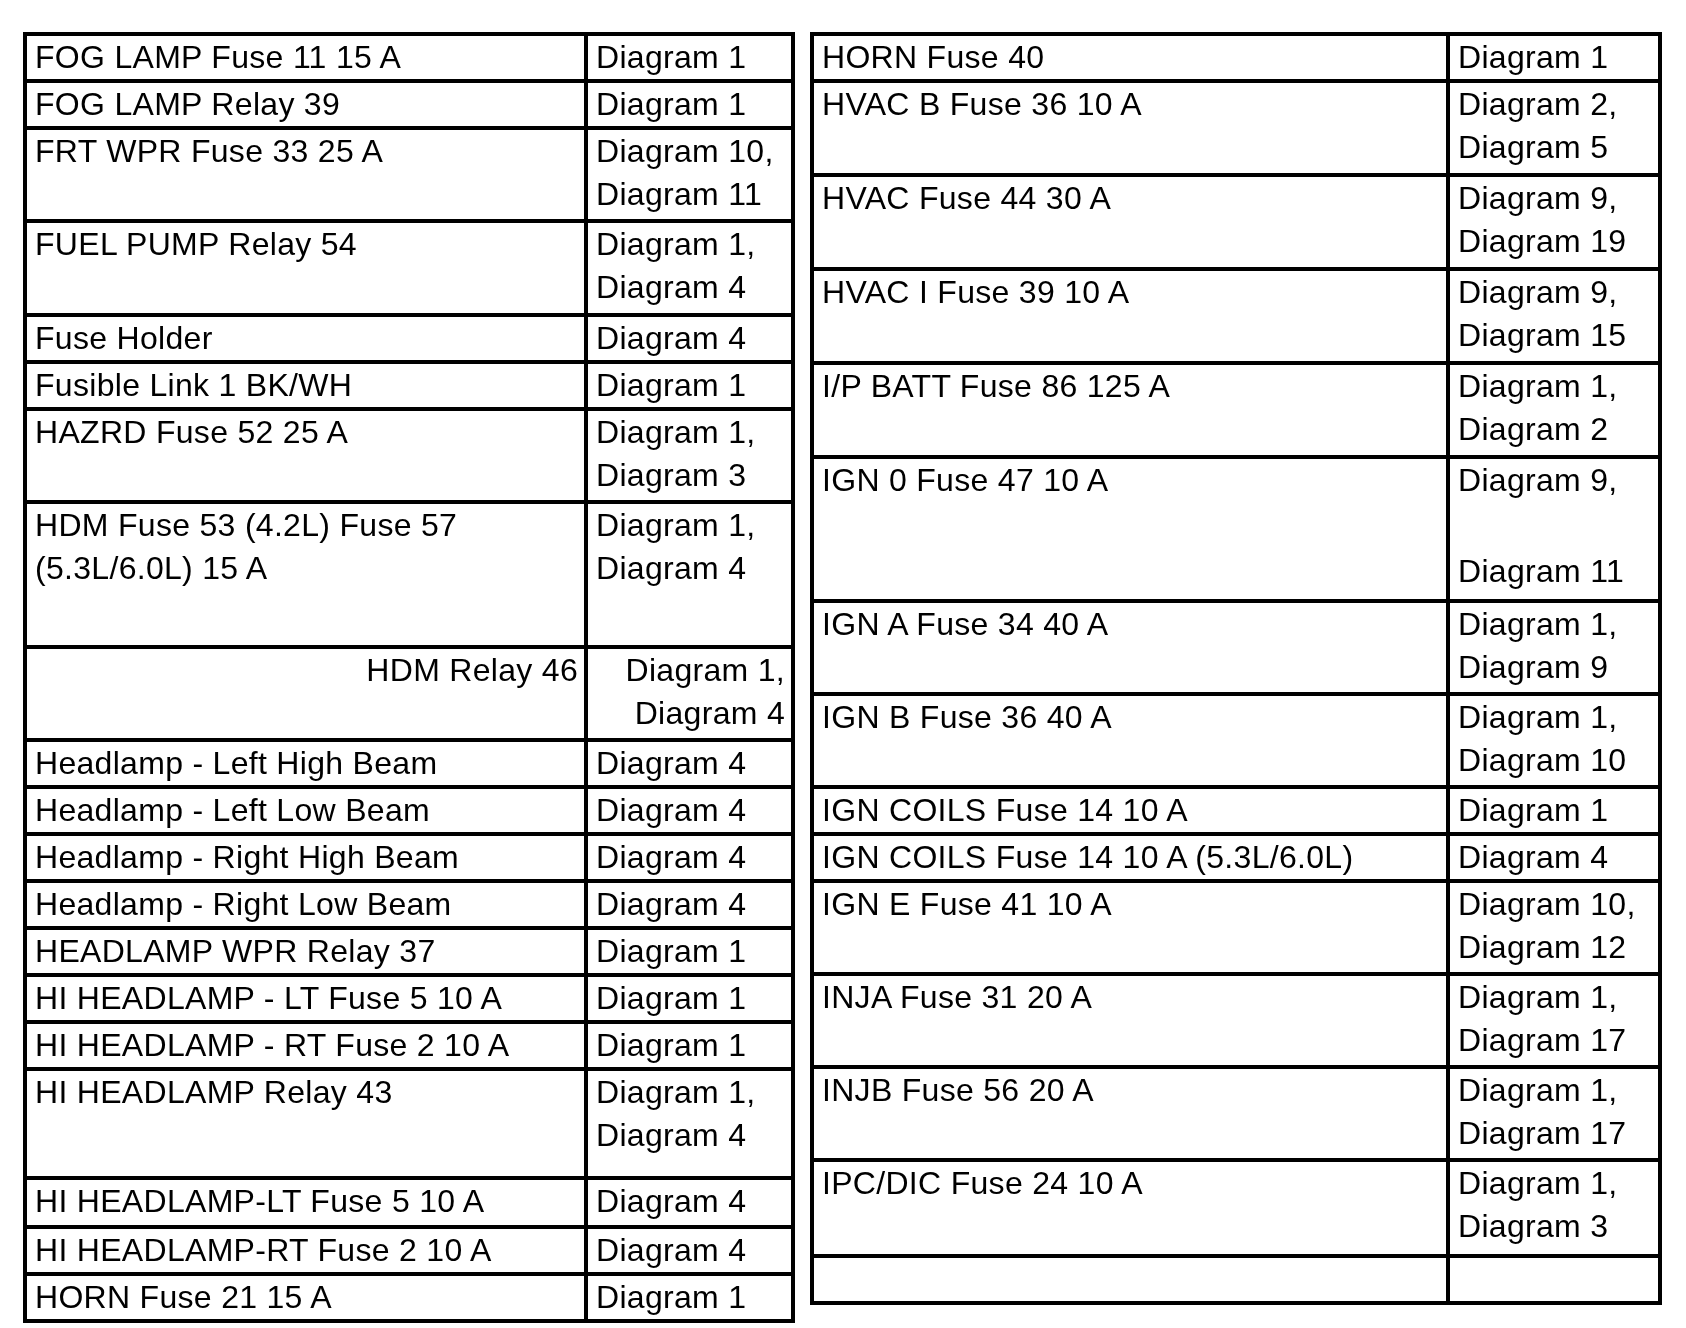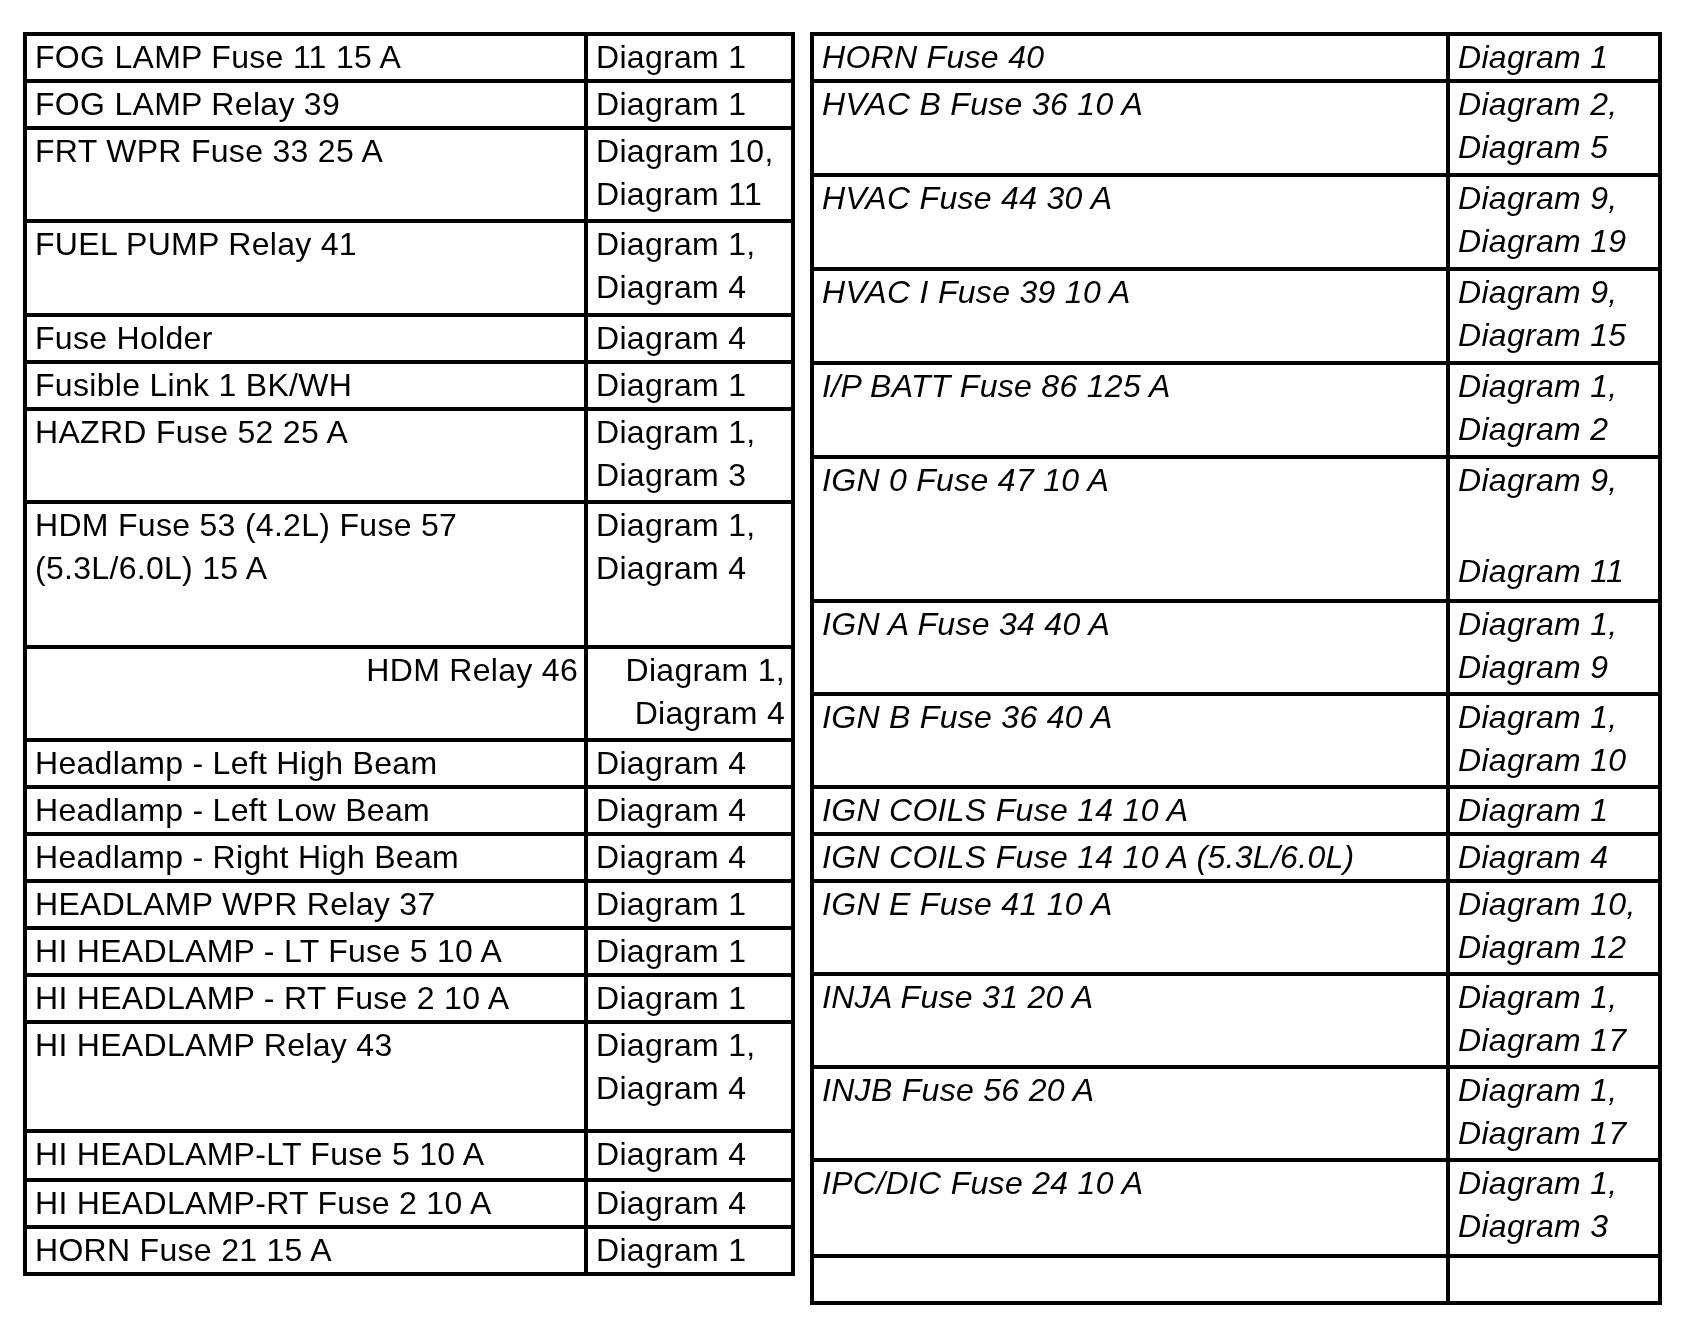--- a/index.html
+++ b/index.html
@@ -27,21 +27,21 @@
     display: flex;
     gap: 15px;
     align-items: flex-start;
   }
   table.fuse-table {
     border-collapse: collapse;
     table-layout: fixed;
     background: #ffffff;
   }
   table.fuse-table.left  { width: 768px; }
-  table.fuse-table.right { width: 848px; font-style: italic; }
+  table.fuse-table.right { width: 848px; }
 
   table.fuse-table.left  col.c-comp { width: 561px; }
   table.fuse-table.left  col.c-diag { width: 207px; }
   table.fuse-table.right col.c-comp { width: 636px; }
   table.fuse-table.right col.c-diag { width: 212px; }
 
   table.fuse-table td {
     border: 4px solid #000000;
     vertical-align: top;
     font-size: 32px;
@@ -86,21 +86,21 @@
             </td>
           </tr>
           <tr style="height: 93px;">
             <td>FRT WPR Fuse 33 25 A</td>
             <td>
               <div class="diag-line">Diagram 10,</div>
               <div class="diag-line">Diagram 11</div>
             </td>
           </tr>
           <tr style="height: 94px;">
-            <td>FUEL PUMP Relay 41</td>
+            <td>FUEL PUMP Relay 54</td>
             <td>
               <div class="diag-line">Diagram 1,</div>
               <div class="diag-line">Diagram 4</div>
             </td>
           </tr>
           <tr style="height: 47px;">
             <td>Fuse Holder</td>
             <td>
               <div class="diag-line">Diagram 4</div>
             </td>
@@ -139,20 +139,26 @@
             </td>
           </tr>
           <tr style="height: 44px;">
             <td>Headlamp - Left Low Beam</td>
             <td>
               <div class="diag-line">Diagram 4</div>
             </td>
           </tr>
           <tr style="height: 44px;">
             <td>Headlamp - Right High Beam</td>
+            <td>
+              <div class="diag-line">Diagram 4</div>
+            </td>
+          </tr>
+          <tr style="height: 46px;">
+            <td>Headlamp - Right Low Beam</td>
             <td>
               <div class="diag-line">Diagram 4</div>
             </td>
           </tr>
           <tr style="height: 44px;">
             <td>HEADLAMP WPR Relay 37</td>
             <td>
               <div class="diag-line">Diagram 1</div>
             </td>
           </tr>

